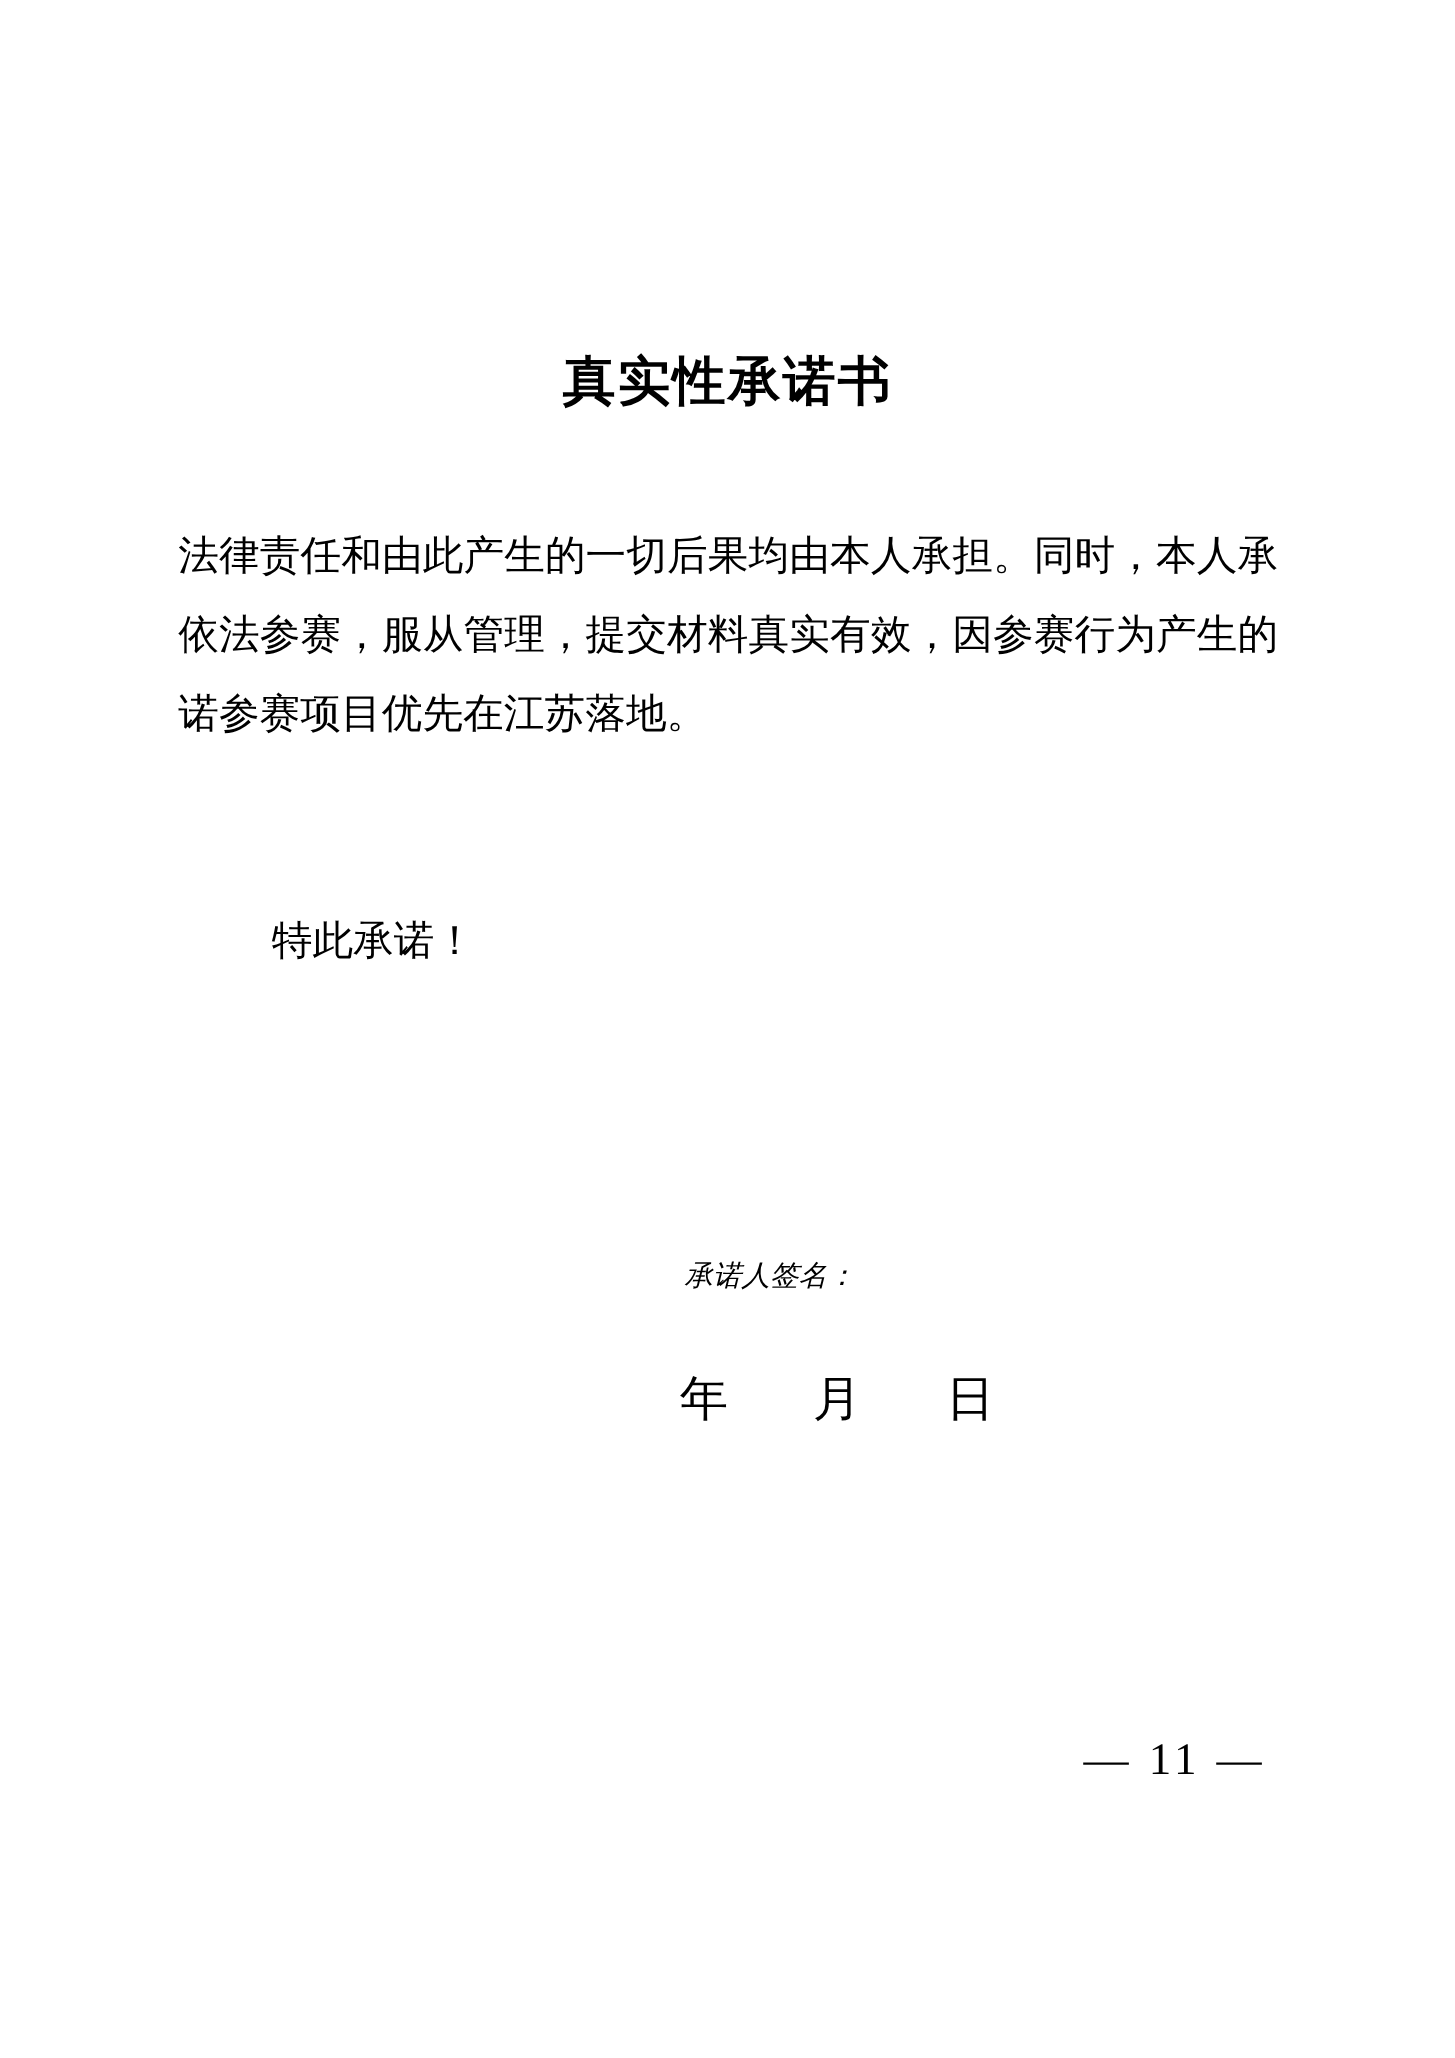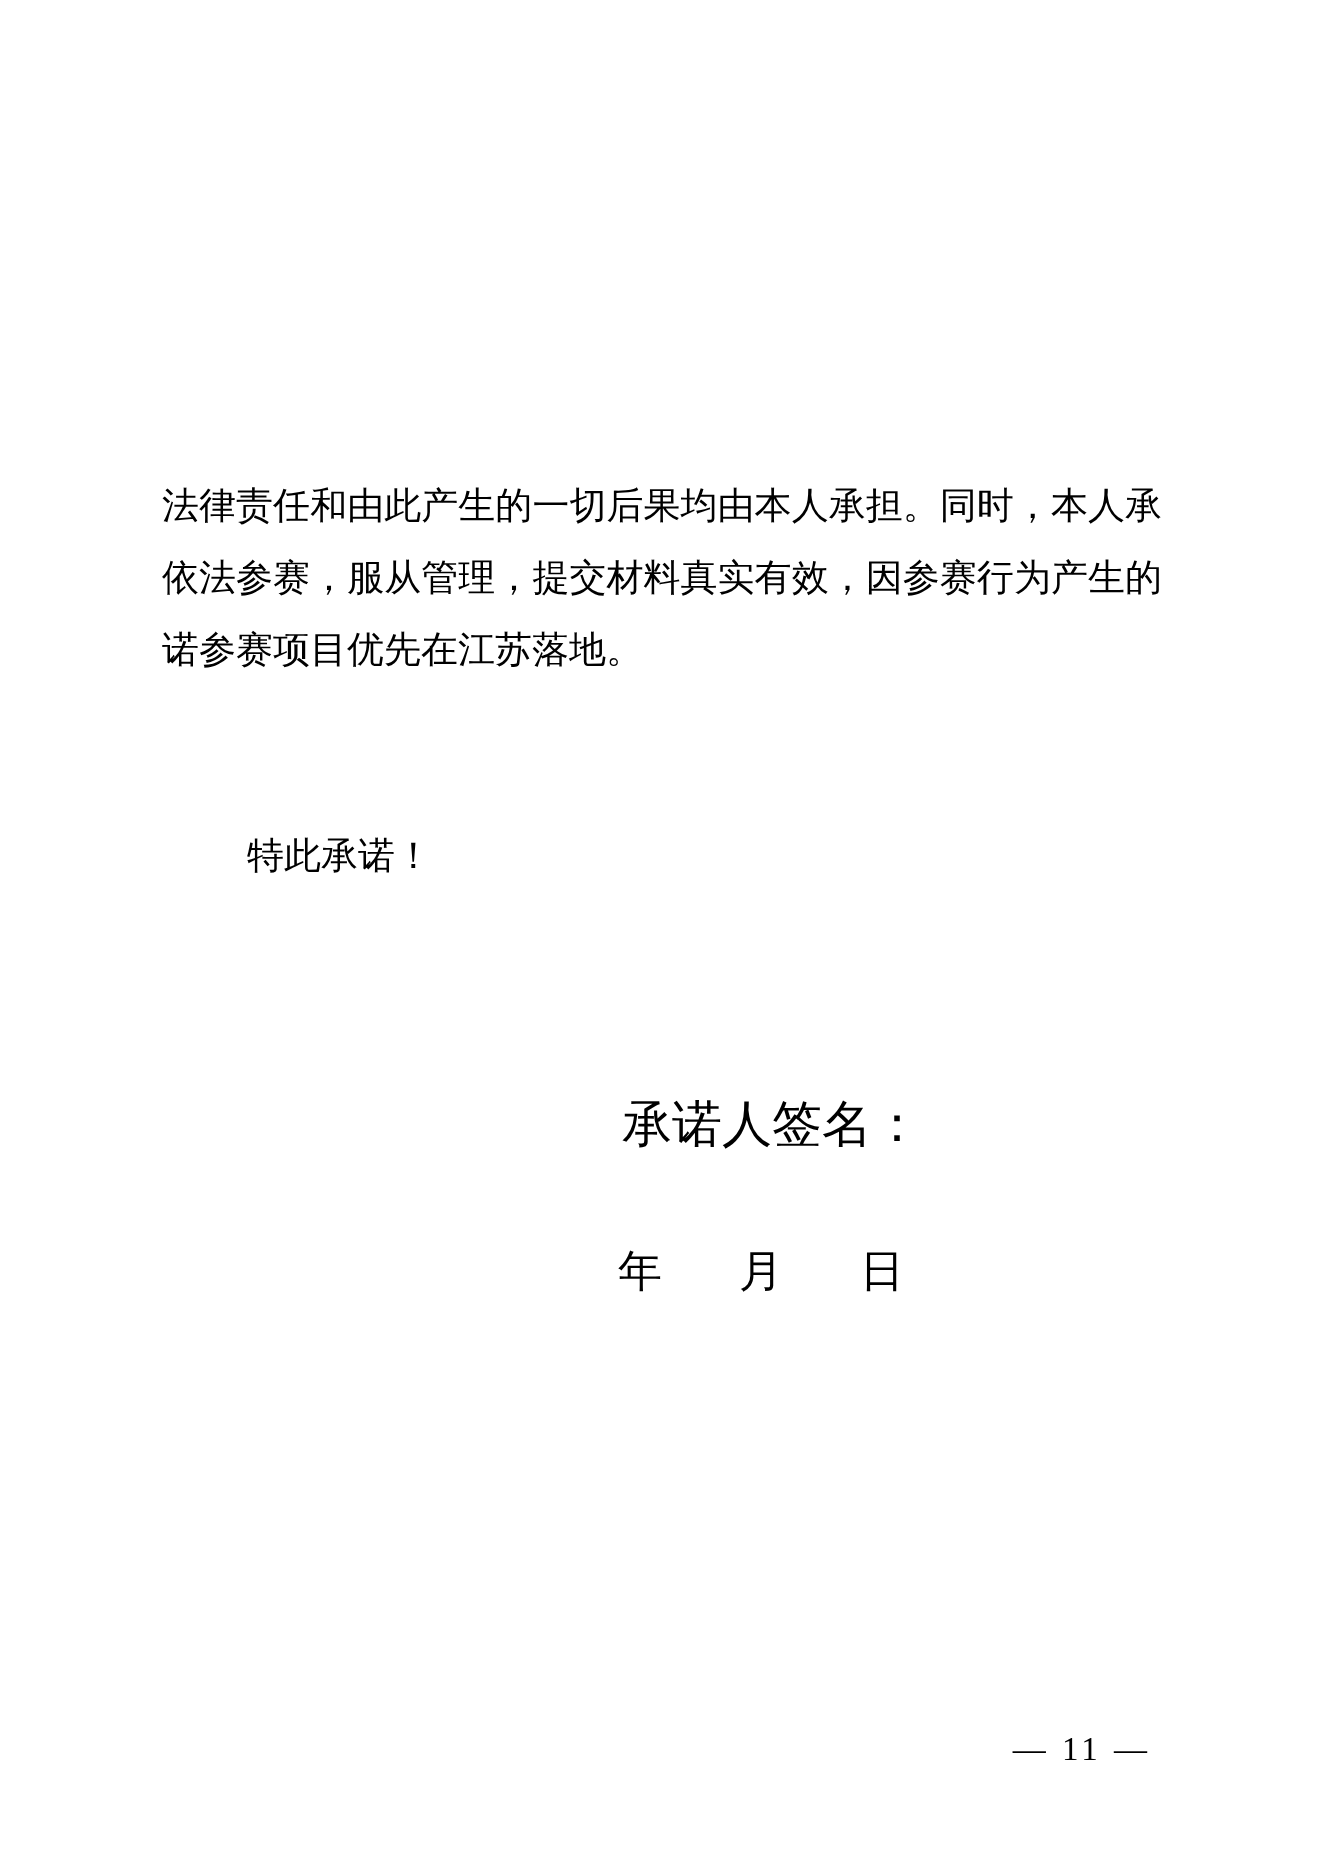--- a/index.html
+++ b/index.html
@@ -50,55 +50,57 @@
     position: absolute;
     top: 820px;
     left: 162px;
     width: 1000px;
     font-size: 37px;
     line-height: 72px;
     text-indent: 85px;
   }
   .signature-line {
     position: absolute;
-    top: 1088px;
+    top: 1124px;
     left: 622px;
-    font-size: 50px;
+    font-size: 26px;
     line-height: 72px;
     white-space: nowrap;
+    font-style: italic;
   }
   .date-line {
     position: absolute;
     top: 1236px;
     left: 618px;
     font-size: 44px;
     line-height: 72px;
     white-space: nowrap;
   }
   .date-line .date-part {
     display: inline-block;
   }
   .date-line .date-part + .date-part {
     margin-left: 66px;
   }
   .page-footer {
     position: absolute;
-    top: 1724px;
+    top: 1574px;
     right: 172px;
-    font-size: 33px;
+    font-size: 41px;
     line-height: 50px;
     letter-spacing: 4px;
     white-space: nowrap;
   }
 </style>
 </head>
 <body>
 
 <div class="page">
 
+  <h1 class="doc-title">真实性承诺书</h1>
 
   <div class="paragraph">
     <div class="para-line">法律责任和由此产生的一切后果均由本人承担。同时，本人承</div>
     <div class="para-line">依法参赛，服从管理，提交材料真实有效，因参赛行为产生的</div>
     <div class="para-line last">诺参赛项目优先在江苏落地。</div>
   </div>
 
   <div class="pledge">特此承诺！</div>
 
   <div class="signature-line">承诺人签名：</div>

